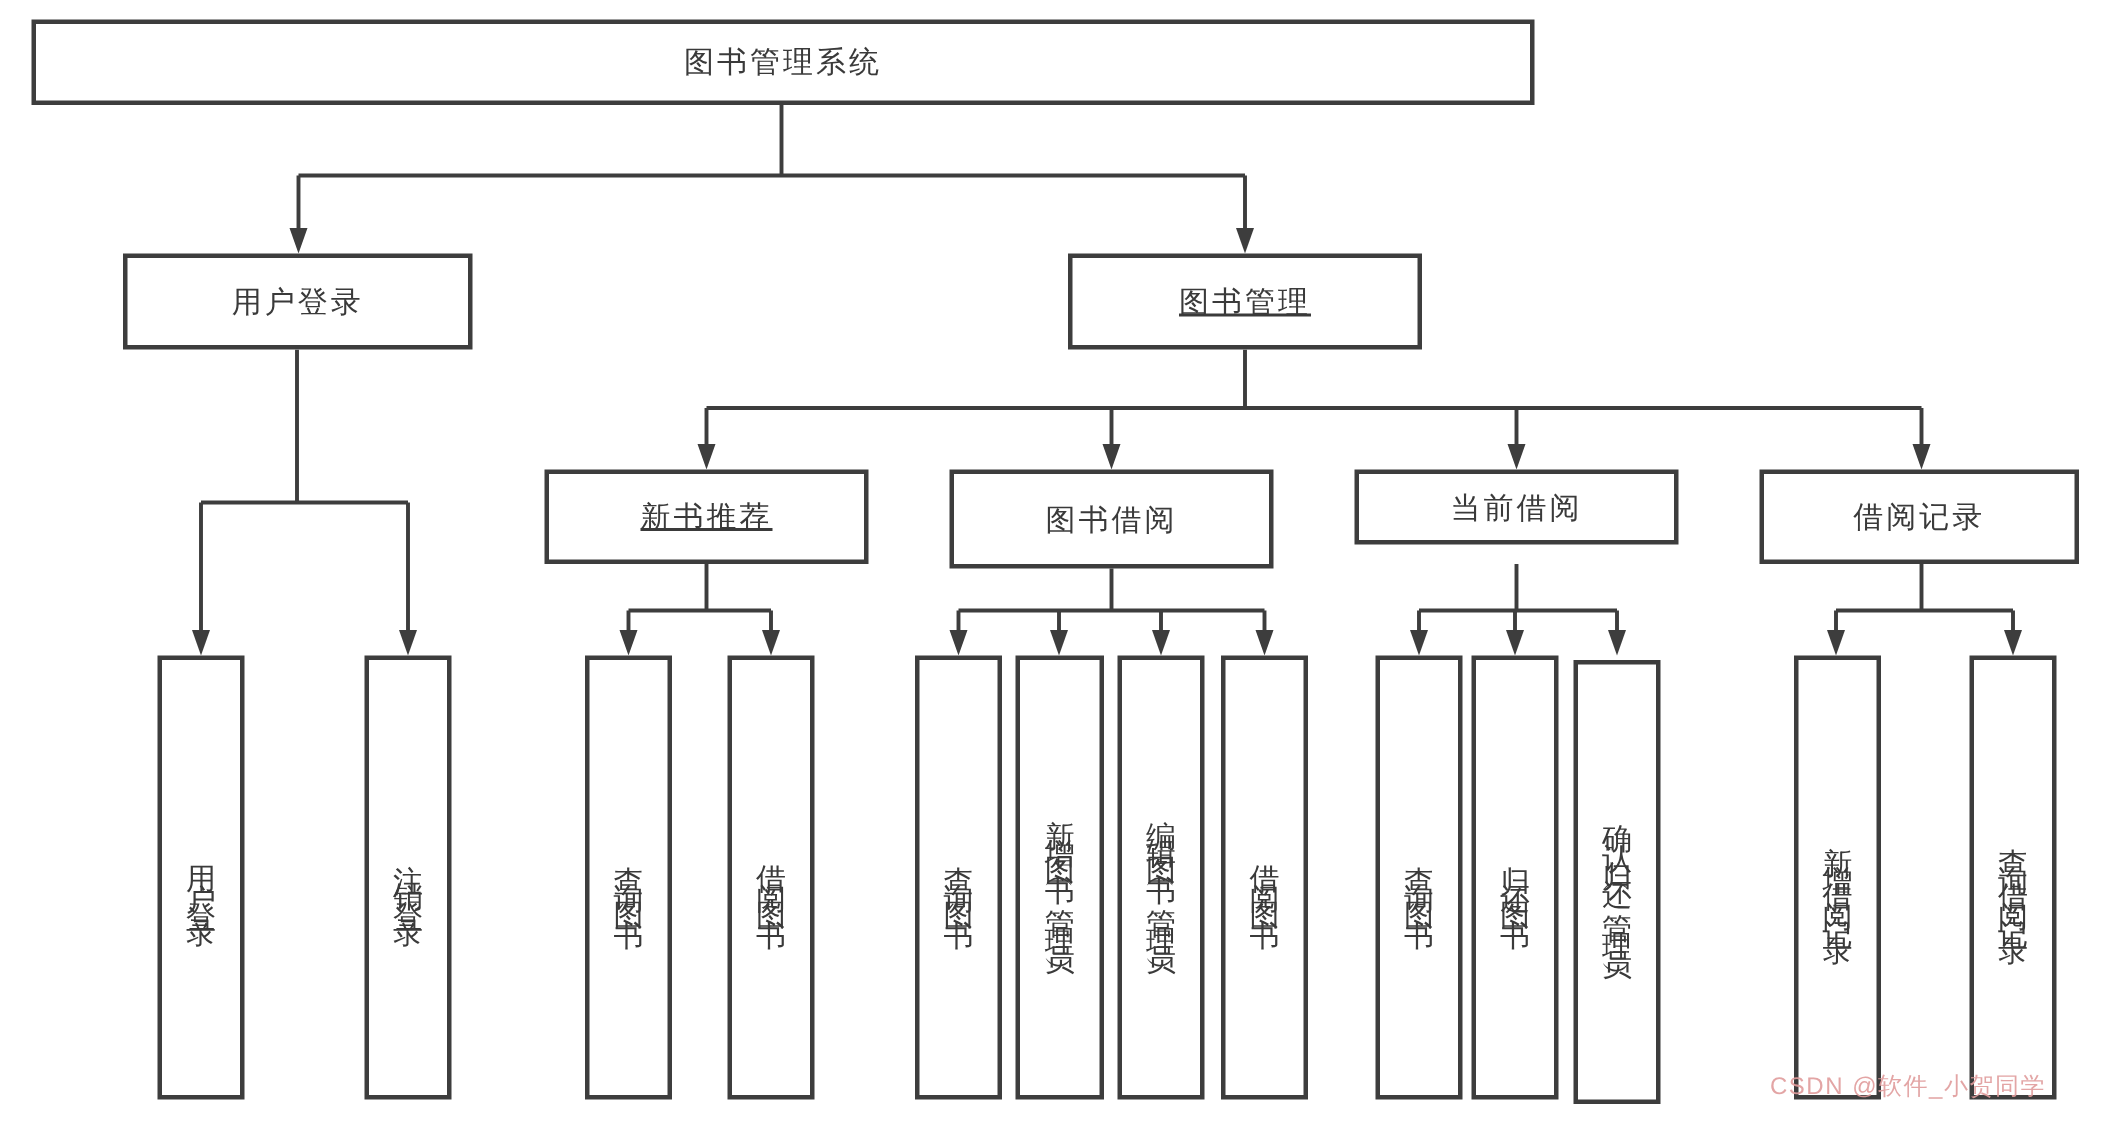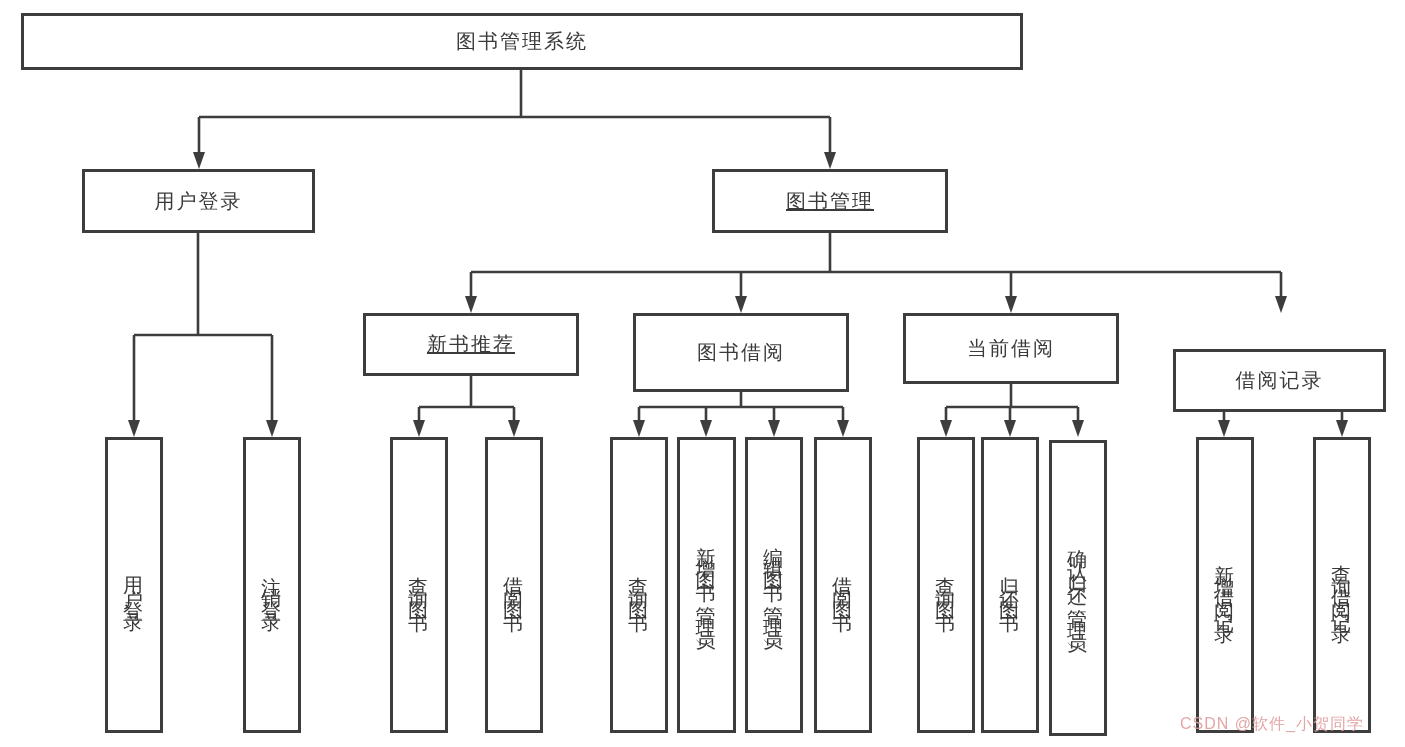--- a/index.html
+++ b/index.html
@@ -82,23 +82,23 @@
       <polygon points="1336,420 1348,420 1342,437"></polygon>
     </g>
   </svg>
 
   <div class="box" style="left:21px;top:13px;width:1002px;height:57px;">图书管理系统</div>
 
   <div class="box" style="left:82px;top:169px;width:233px;height:64px;">用户登录</div>
   <div class="box" style="left:712px;top:169px;width:236px;height:64px;text-decoration:underline;">图书管理</div>
 
   <div class="box" style="left:363px;top:313px;width:216px;height:63px;text-decoration:underline;">新书推荐</div>
-  <div class="box" style="left:633px;top:313px;width:216px;height:79px;">图书借阅</div>
-  <div class="box" style="left:903px;top:313px;width:216px;height:71px;">当前借阅</div>
-  <div class="box" style="left:1173px;top:313px;width:213px;height:63px;margin-top:36px;">借阅记录</div>
+  <div class="box" style="left:633px;top:313px;width:216px;height:66px;">图书借阅</div>
+  <div class="box" style="left:903px;top:313px;width:216px;height:50px;">当前借阅</div>
+  <div class="box" style="left:1173px;top:313px;width:213px;height:63px;">借阅记录</div>
 
   <div class="box vbox" style="left:105px;top:437px;width:58px;height:296px;">用户登录</div>
   <div class="box vbox" style="left:243px;top:437px;width:58px;height:296px;">注销登录</div>
 
   <div class="box vbox" style="left:390px;top:437px;width:58px;height:296px;">查询图书</div>
   <div class="box vbox" style="left:485px;top:437px;width:58px;height:296px;">借阅图书</div>
 
   <div class="box vbox" style="left:610px;top:437px;width:58px;height:296px;">查询图书</div>
   <div class="box vbox" style="left:677px;top:437px;width:59px;height:296px;">新增图书（管理员）</div>
   <div class="box vbox" style="left:745px;top:437px;width:58px;height:296px;">编辑图书（管理员）</div>

